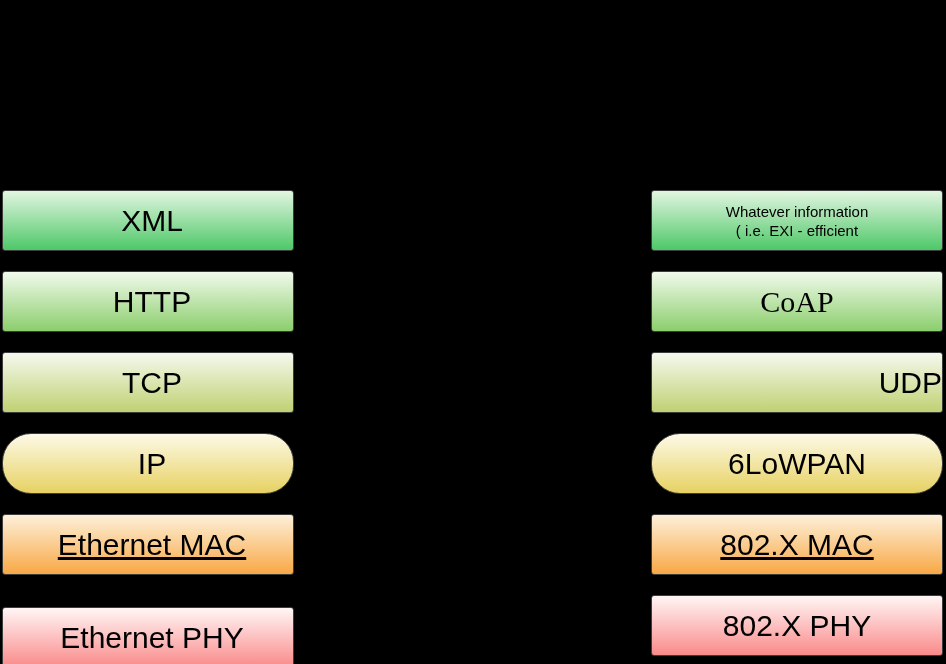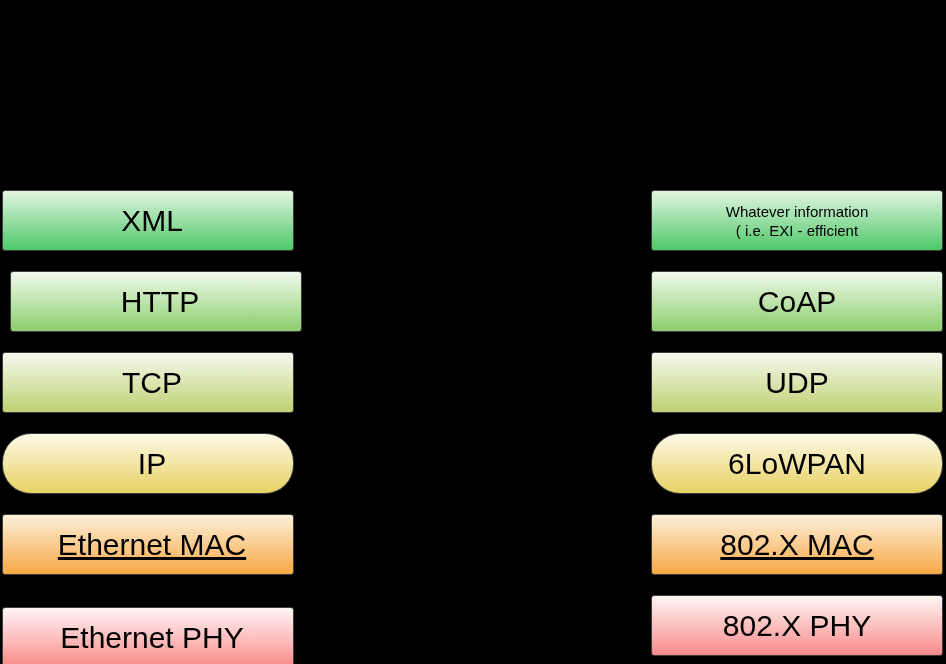--- a/index.html
+++ b/index.html
@@ -47,21 +47,21 @@
 </style>
 </head>
 <body style="background: rgb(0, 0, 0);">
 
 <div class="canvas">
 
   <div class="stack">
     <div class="box col-left row-0" style="background: linear-gradient(rgb(226, 245, 225), rgb(78, 200, 104)); border-color: rgb(61, 61, 61); color: rgb(0, 0, 0);">
       <span class="box-label">XML</span>
     </div>
-    <div class="box col-left row-1" style="background: linear-gradient(rgb(241, 250, 236), rgb(139, 206, 108)); border-color: rgb(61, 61, 61); color: rgb(0, 0, 0); margin-left: 8px;">
+    <div class="box col-left row-1" style="background: linear-gradient(rgb(241, 250, 236), rgb(139, 206, 108)); border-color: rgb(61, 61, 61); color: rgb(0, 0, 0);">
       <span class="box-label">HTTP</span>
     </div>
     <div class="box col-left row-2" style="background: linear-gradient(rgb(245, 249, 238), rgb(191, 209, 115)); border-color: rgb(61, 61, 61); color: rgb(0, 0, 0);">
       <span class="box-label">TCP</span>
     </div>
     <div class="box col-left row-3" style="background: linear-gradient(rgb(253, 250, 231), rgb(231, 209, 98)); border-color: rgb(61, 61, 61); color: rgb(0, 0, 0);">
       <span class="box-label">IP</span>
     </div>
     <div class="box col-left row-4" style="background: linear-gradient(rgb(253, 240, 217), rgb(248, 168, 69)); border-color: rgb(61, 61, 61); color: rgb(0, 0, 0);">
       <span class="box-label">Ethernet MAC</span>
@@ -69,24 +69,24 @@
     <div class="box col-left row-5" style="background: linear-gradient(rgb(255, 246, 245), rgb(250, 138, 138)); border-color: rgb(61, 61, 61); color: rgb(0, 0, 0); margin-top: 12px;">
       <span class="box-label">Ethernet PHY</span>
     </div>
   </div>
 
   <div class="stack">
     <div class="box col-right row-0 small-text" style="background: linear-gradient(rgb(226, 245, 225), rgb(78, 200, 104)); border-color: rgb(61, 61, 61); color: rgb(0, 0, 0);">
       <span class="box-line">Whatever information</span>
       <span class="box-line">( i.e. EXI - efficient</span>
     </div>
-    <div class="box col-right row-1" style="background: linear-gradient(rgb(241, 250, 236), rgb(139, 206, 108)); border-color: rgb(61, 61, 61); color: rgb(0, 0, 0);">
+    <div class="box col-right row-1" style="background: linear-gradient(rgb(241, 250, 236), rgb(139, 206, 108)); border-color: rgb(61, 61, 61); color: rgb(0, 0, 0); font-family: Liberation Serif, serif;">
       <span class="box-label">CoAP</span>
     </div>
-    <div class="box col-right row-2" style="background: linear-gradient(rgb(245, 249, 238), rgb(191, 209, 115)); border-color: rgb(61, 61, 61); color: rgb(0, 0, 0);">
+    <div class="box col-right row-2" style="background: linear-gradient(rgb(245, 249, 238), rgb(191, 209, 115)); border-color: rgb(61, 61, 61); color: rgb(0, 0, 0); align-items: flex-end;">
       <span class="box-label">UDP</span>
     </div>
     <div class="box col-right row-3" style="background: linear-gradient(rgb(253, 250, 231), rgb(231, 209, 98)); border-color: rgb(61, 61, 61); color: rgb(0, 0, 0);">
       <span class="box-label">6LoWPAN</span>
     </div>
     <div class="box col-right row-4" style="background: linear-gradient(rgb(253, 240, 217), rgb(248, 168, 69)); border-color: rgb(61, 61, 61); color: rgb(0, 0, 0);">
       <span class="box-label">802.X MAC</span>
     </div>
     <div class="box col-right row-5" style="background: linear-gradient(rgb(255, 246, 245), rgb(250, 138, 138)); border-color: rgb(61, 61, 61); color: rgb(0, 0, 0);">
       <span class="box-label">802.X PHY</span>

